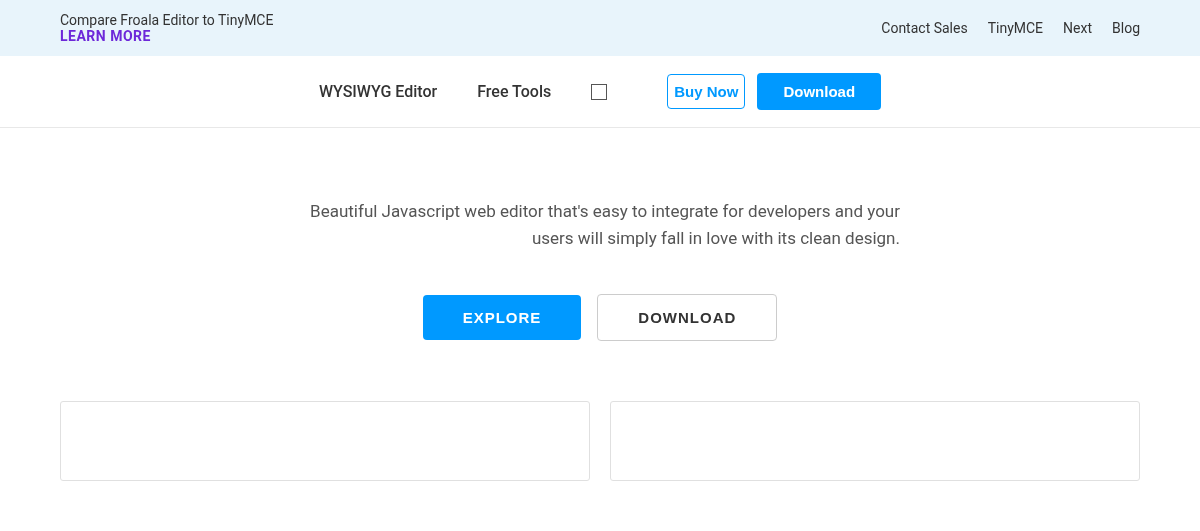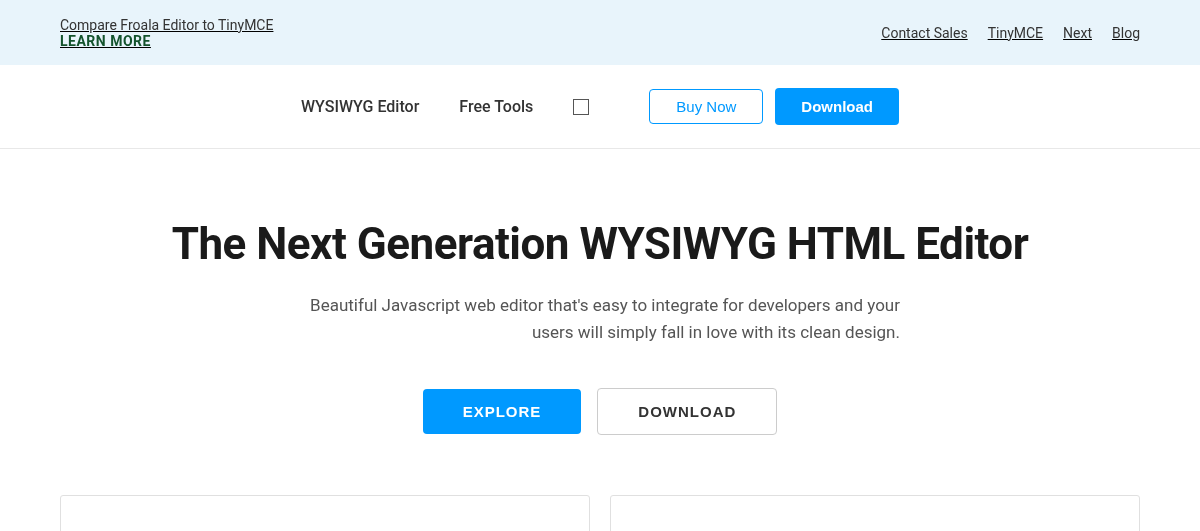--- a/index.html
+++ b/index.html
@@ -15,38 +15,37 @@
       overflow-x: hidden;
     }
 
     
     .top-banner {
       background-color: #e8f4fb;
       display: flex;
       align-items: center;
       justify-content: space-between;
       padding: 10px 60px;
-      height: 65px;
-      text-decoration: underline;
+      height: 56px;
     }
 
     .banner-left {
       display: flex;
       flex-direction: column;
       align-items: flex-start;
     }
 
     .banner-compare-text {
       font-size: 14px;
       color: #333;
     }
 
     .banner-learn-more {
       font-size: 14px;
-      color: #14532d;
+      color: #6d28d9;
       font-weight: 700;
       text-transform: uppercase;
       text-decoration: none;
       letter-spacing: 0.5px;
     }
 
     .banner-nav {
       display: flex;
       align-items: center;
       gap: 20px;
@@ -57,21 +56,21 @@
       color: #333;
       text-decoration: none;
     }
 
     
     .main-navbar {
       display: flex;
       align-items: center;
       justify-content: center;
       padding: 0 60px;
-      height: 84px;
+      height: 72px;
       border-bottom: 1px solid #e8e8e8;
       gap: 40px;
     }
 
     .nav-links {
       display: flex;
       align-items: center;
       gap: 40px;
     }
 
@@ -93,23 +92,23 @@
       display: flex;
       align-items: center;
       gap: 12px;
       margin-left: 20px;
     }
 
     .btn-buy-now {
       border: 1.5px solid #0099ff;
       color: #0099ff;
       background: #ffffff;
-      padding: 8px 26px;
-      font-size: 15px;
-      font-weight: 400;
+      padding: 8px 6px;
+      font-size: 15px;
+      font-weight: 700;
       border-radius: 4px;
       cursor: pointer;
     }
 
     .btn-download {
       background: #0099ff;
       color: #ffffff;
       border: none;
       padding: 10px 26px;
       font-size: 15px;
@@ -220,21 +219,20 @@
     <a href="#">Free Tools</a>
     <span class="nav-icon-box"></span>
   </div>
   <div class="nav-actions">
     <button class="btn-buy-now">Buy Now</button>
     <button class="btn-download">Download</button>
   </div>
 </nav>
 
 <section class="hero">
-  <h1 class="hero-title">The Next Generation WYSIWYG HTML Editor</h1>
   <p class="hero-subtitle">Beautiful Javascript web editor that's easy to integrate for developers and your users will simply fall in love with its clean design.</p>
   <div class="hero-buttons">
     <button class="btn-explore">EXPLORE</button>
     <button class="btn-download-hero">DOWNLOAD</button>
   </div>
 </section>
 
 <div class="preview-section">
   <div class="preview-card"></div>
   <div class="preview-card"></div>

